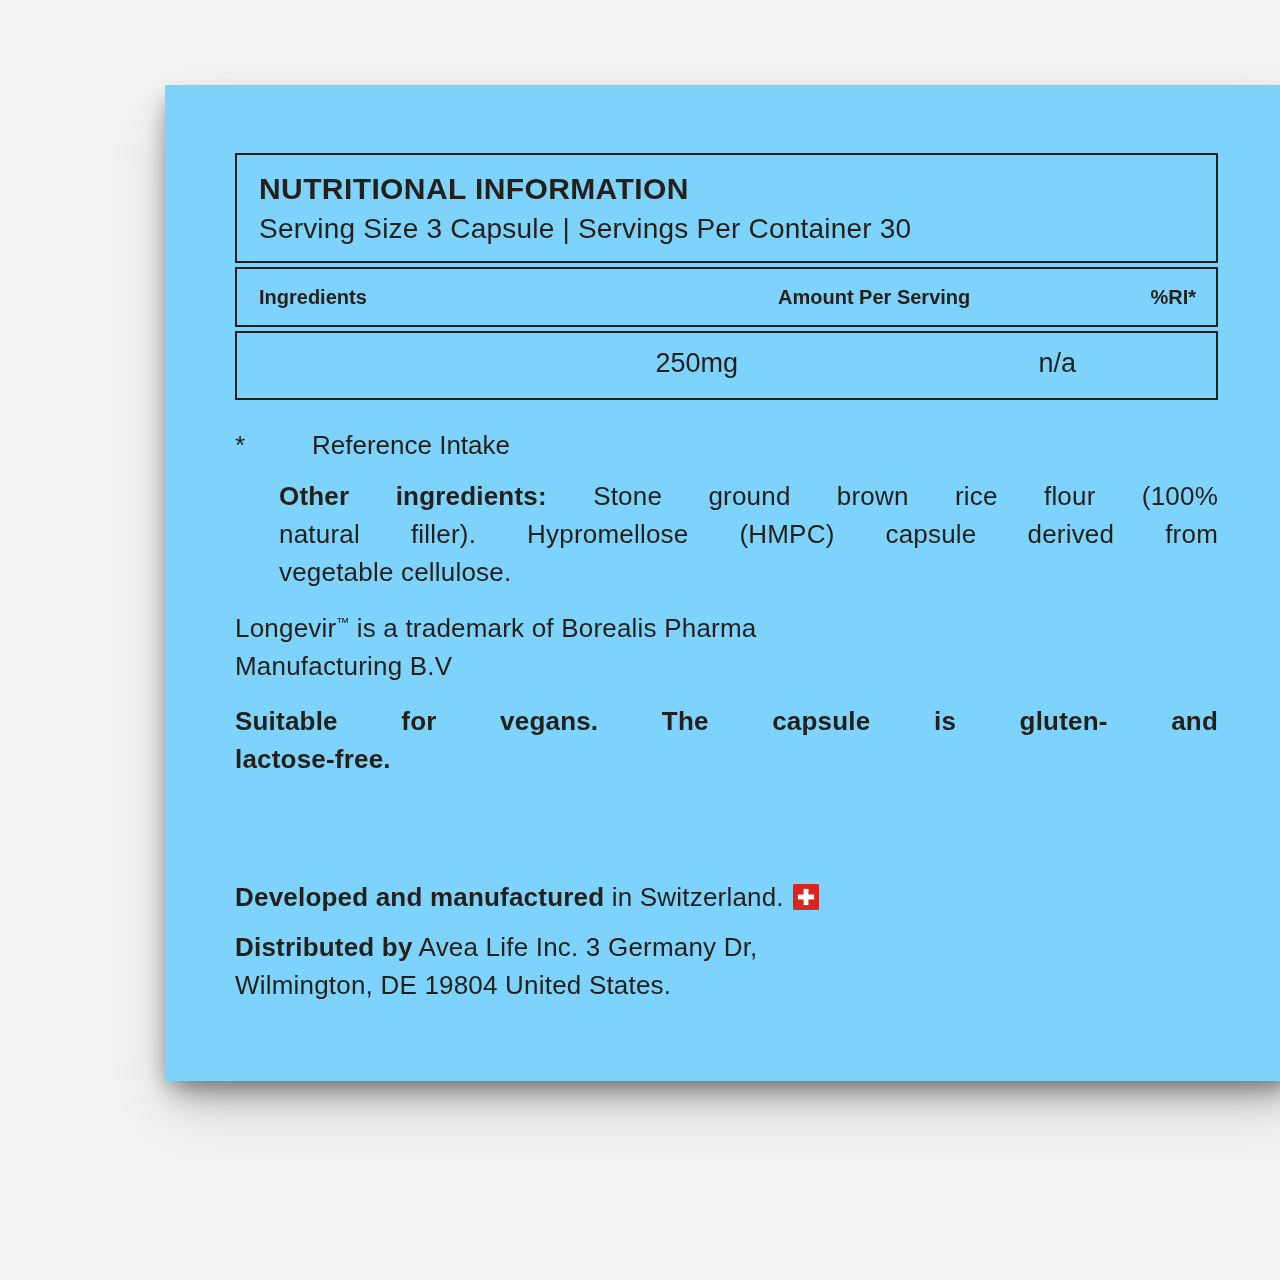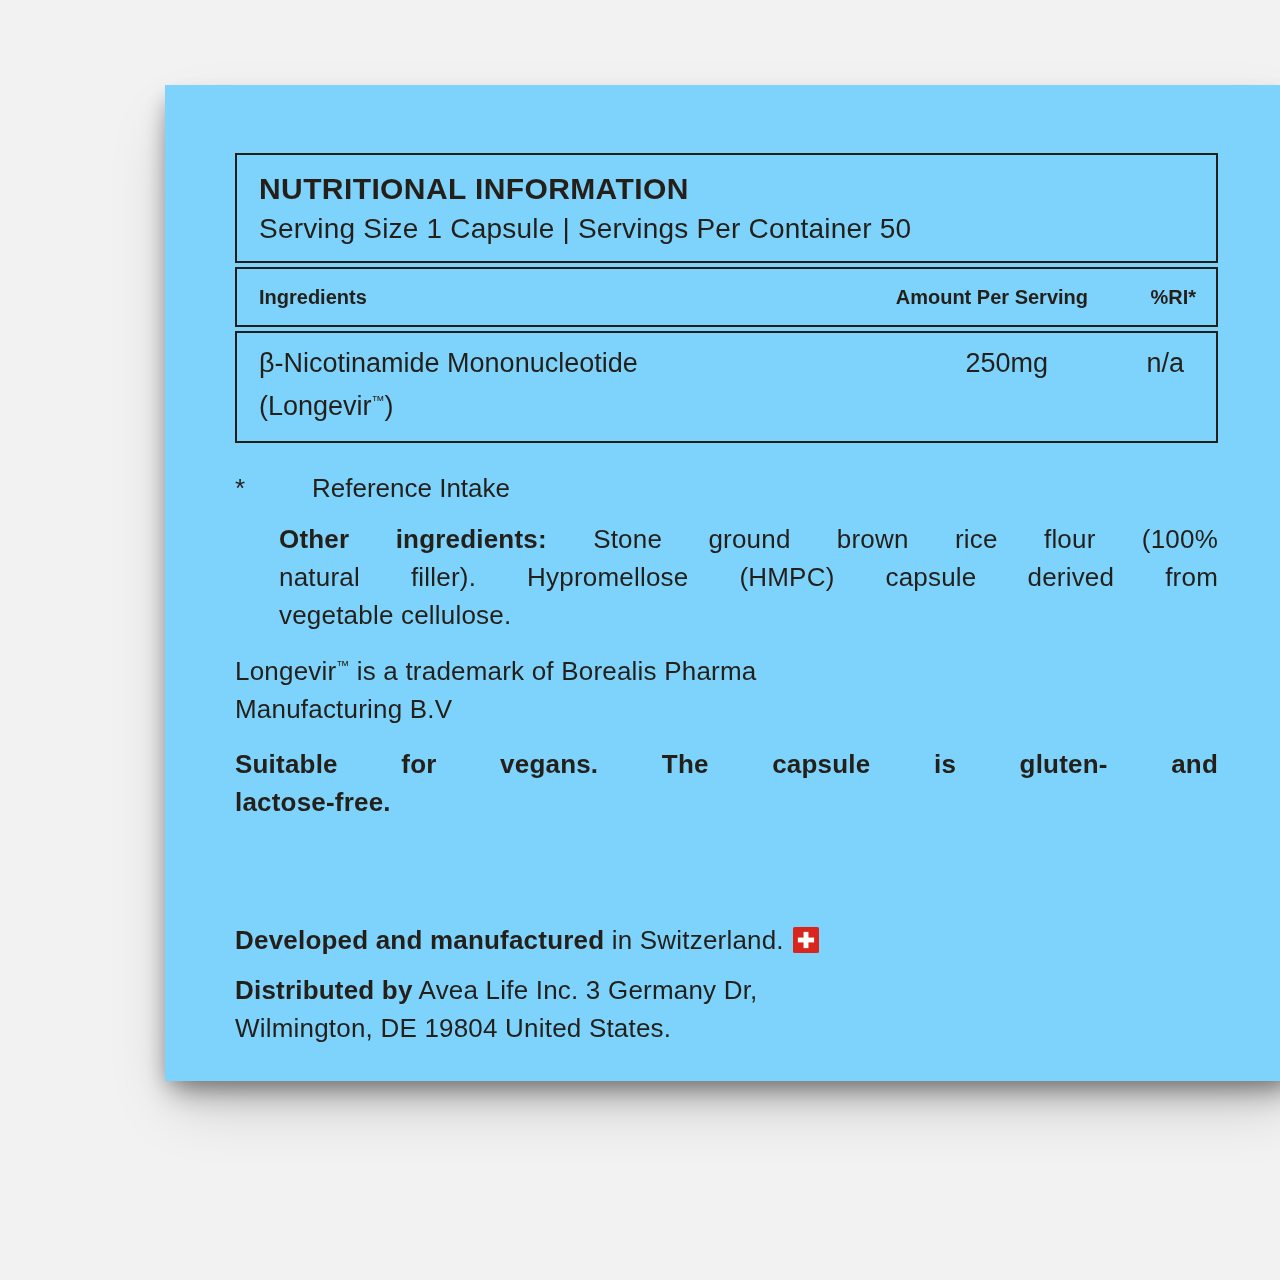--- a/index.html
+++ b/index.html
@@ -51,21 +51,21 @@
     grid-template-columns: 1fr 310px 108px;
   }
 
   .box-columns {
     padding: 11px 20px 11px 22px;
     font-size: 20px;
     line-height: 34px;
     font-weight: 700;
     align-items: center;
   }
-  .box-columns .cell-amount { text-align: right; }
+  .box-columns .cell-amount { }
   .box-columns .cell-ri     { text-align: right; }
 
   .box-row {
     padding: 12px 20px 16px 22px;
     font-size: 27px;
     line-height: 37px;
     align-items: start;
   }
   .box-row .cell-amount { text-align: right; padding-right: 40px; }
   .box-row .cell-ri     { text-align: right; padding-right: 12px; }
@@ -116,34 +116,30 @@
 </style>
 </head>
 <body>
 
 <div class="label-card">
 
   <div class="nutri-table">
 
     <div class="box box-header">
       <div class="table-title">NUTRITIONAL INFORMATION</div>
-      <div class="serving-line">Serving Size 1 Capsule | Servings Per Container 50</div>
+      <div class="serving-line">Serving Size 3 Capsule | Servings Per Container 30</div>
     </div>
 
     <div class="box box-columns grid-cols">
       <span class="cell-ing">Ingredients</span>
       <span class="cell-amount">Amount Per Serving</span>
       <span class="cell-ri">%RI*</span>
     </div>
 
     <div class="box box-row grid-cols">
-      <span class="cell-ing">
-        <span>β-Nicotinamide Mononucleotide</span><br>
-        <span>(Longevir</span><sup class="tm">™</sup><span>)</span>
-      </span>
       <span class="cell-amount">250mg</span>
       <span class="cell-ri">n/a</span>
     </div>
 
   </div>
 
   <div class="note-reference">
     <span class="ref-symbol">*</span>
     <span>Reference Intake</span>
   </div>

